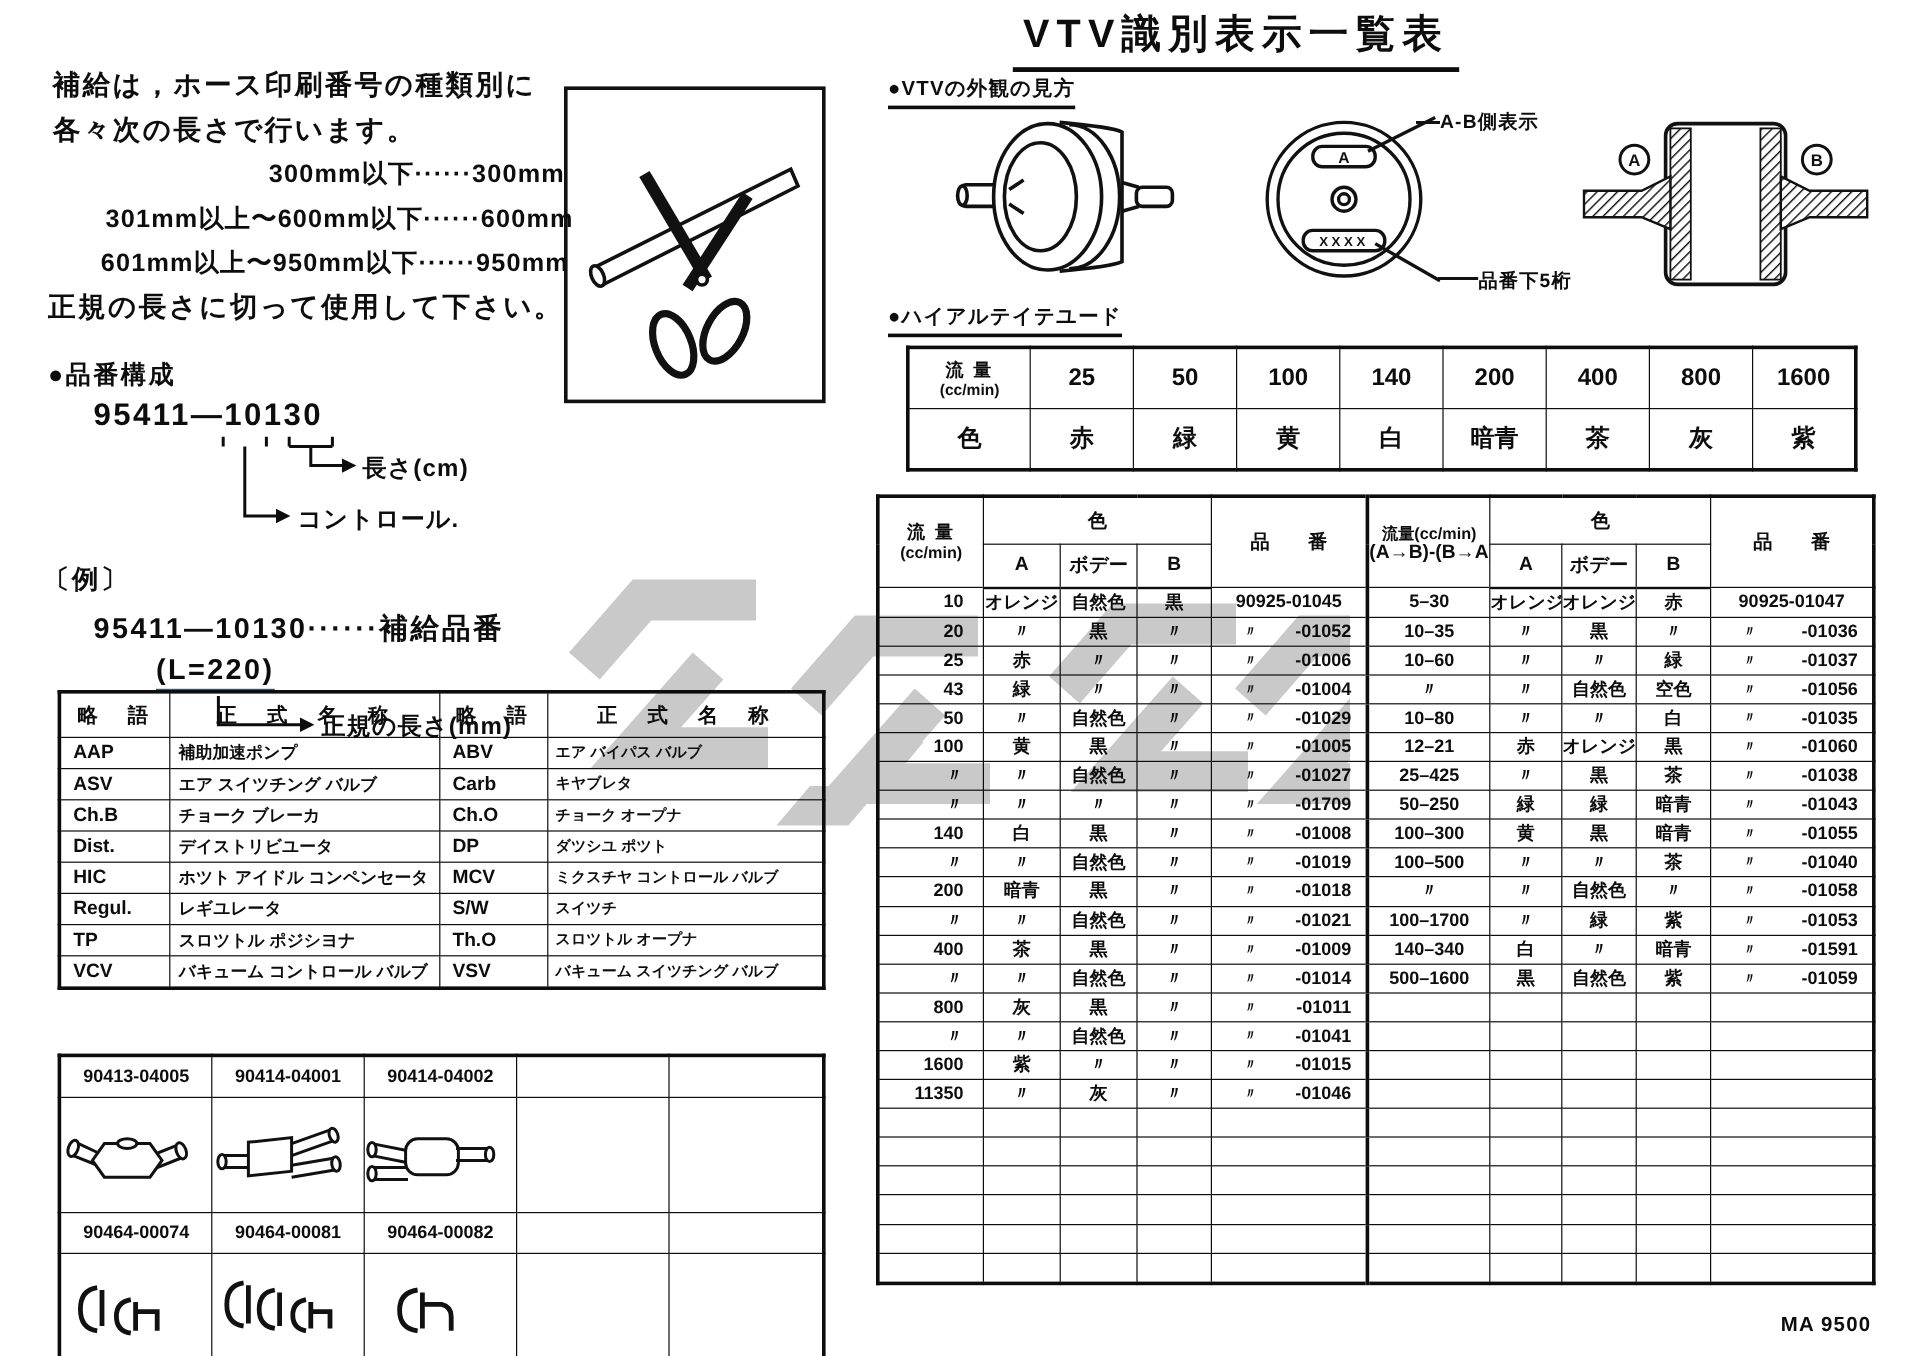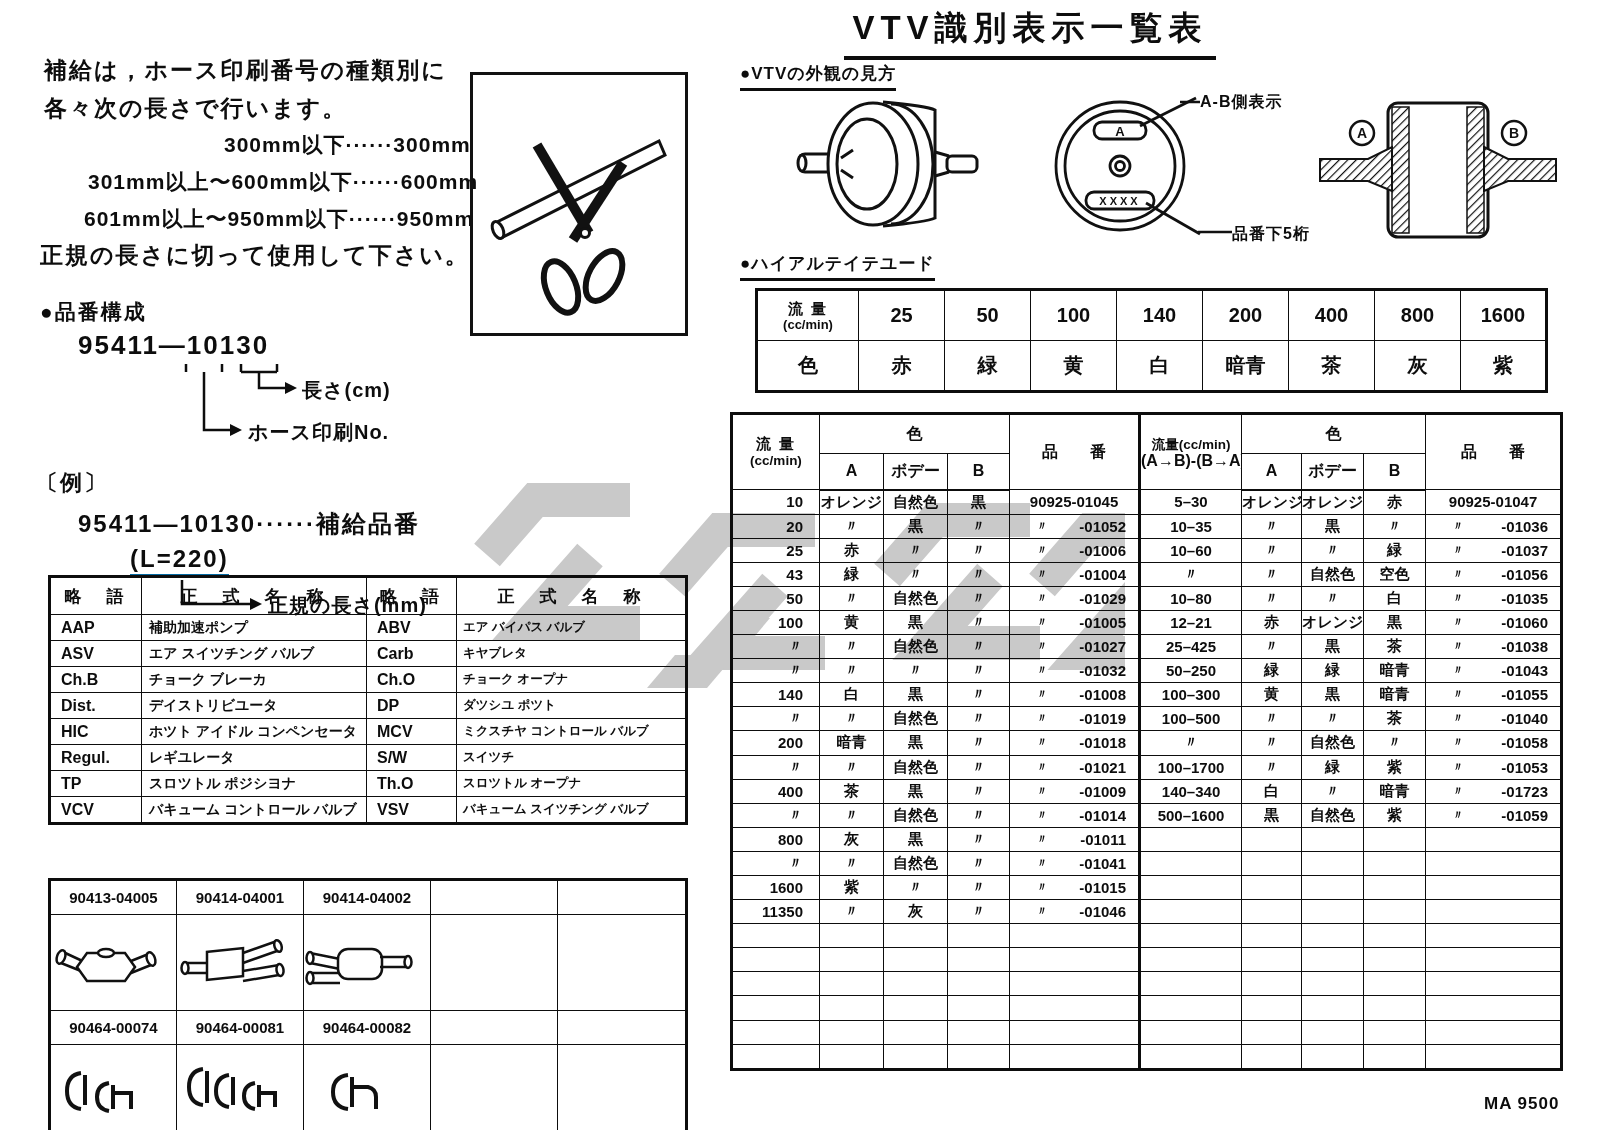--- a/index.html
+++ b/index.html
@@ -90,21 +90,21 @@
   <g stroke="#0d0d0d" stroke-width="2.5" fill="none">
     <path d="M108,1 v8 M144,1 v8"></path>
     <path d="M163,1 v8 M199,1 v8 M163,9 h36"></path>
     <path d="M181,9 v16 h26"></path>
     <path d="M126,9 v58 h26"></path>
   </g>
   <polygon points="207,19 219,25 207,31" fill="#0d0d0d"></polygon>
   <polygon points="152,61 164,67 152,73" fill="#0d0d0d"></polygon>
 </svg>
 <div class="abs pn-label" style="left:302px;top:377px;">長さ(cm)</div>
-<div class="abs pn-label" style="left:248px;top:419px;">ホース印刷No.</div>
+<div class="abs pn-label" style="left:248px;top:419px;">コントロール.</div>
 
 <div class="abs sec-head" style="left:36px;top:468px;font-size:22px;">〔例〕</div>
 <div class="abs pn-number" style="left:78px;top:508px;font-size:24px;">95411—10130······補給品番</div>
 <div class="abs pn-number ex-underline" style="left:130px;top:545px;font-size:24px;">(L=220)</div>
 <svg class="abs" style="left:150px;top:580px;" width="120" height="40" viewBox="0 0 120 40">
   <path d="M32,0 v24 h70" stroke="#0d0d0d" stroke-width="2.5" fill="none"></path>
   <polygon points="100,18 112,24 100,30" fill="#0d0d0d"></polygon>
 </svg>
 <div class="abs pn-label" style="left:268px;top:592px;">正規の長さ(mm)</div>
 
@@ -577,21 +577,21 @@
         </td>
       </tr>
       <tr>
         <td class="flw dit">〃</td>
         <td class="dit">〃</td>
         <td class="dit">〃</td>
         <td class="dit">〃</td>
         <td class="sep">
           <div class="pnflex">
             <span class="dit">〃</span>
-            <span class="num">-01032</span>
+            <span class="num">-01709</span>
           </div>
         </td>
         <td class="flwr">50–250</td>
         <td>緑</td>
         <td>緑</td>
         <td>暗青</td>
         <td>
           <div class="pnflex">
             <span class="dit">〃</span>
             <span class="num">-01043</span>
@@ -697,21 +697,21 @@
             <span class="num">-01009</span>
           </div>
         </td>
         <td class="flwr">140–340</td>
         <td>白</td>
         <td class="dit">〃</td>
         <td>暗青</td>
         <td>
           <div class="pnflex">
             <span class="dit">〃</span>
-            <span class="num">-01723</span>
+            <span class="num">-01591</span>
           </div>
         </td>
       </tr>
       <tr>
         <td class="flw dit">〃</td>
         <td class="dit">〃</td>
         <td>自然色</td>
         <td class="dit">〃</td>
         <td class="sep">
           <div class="pnflex">

